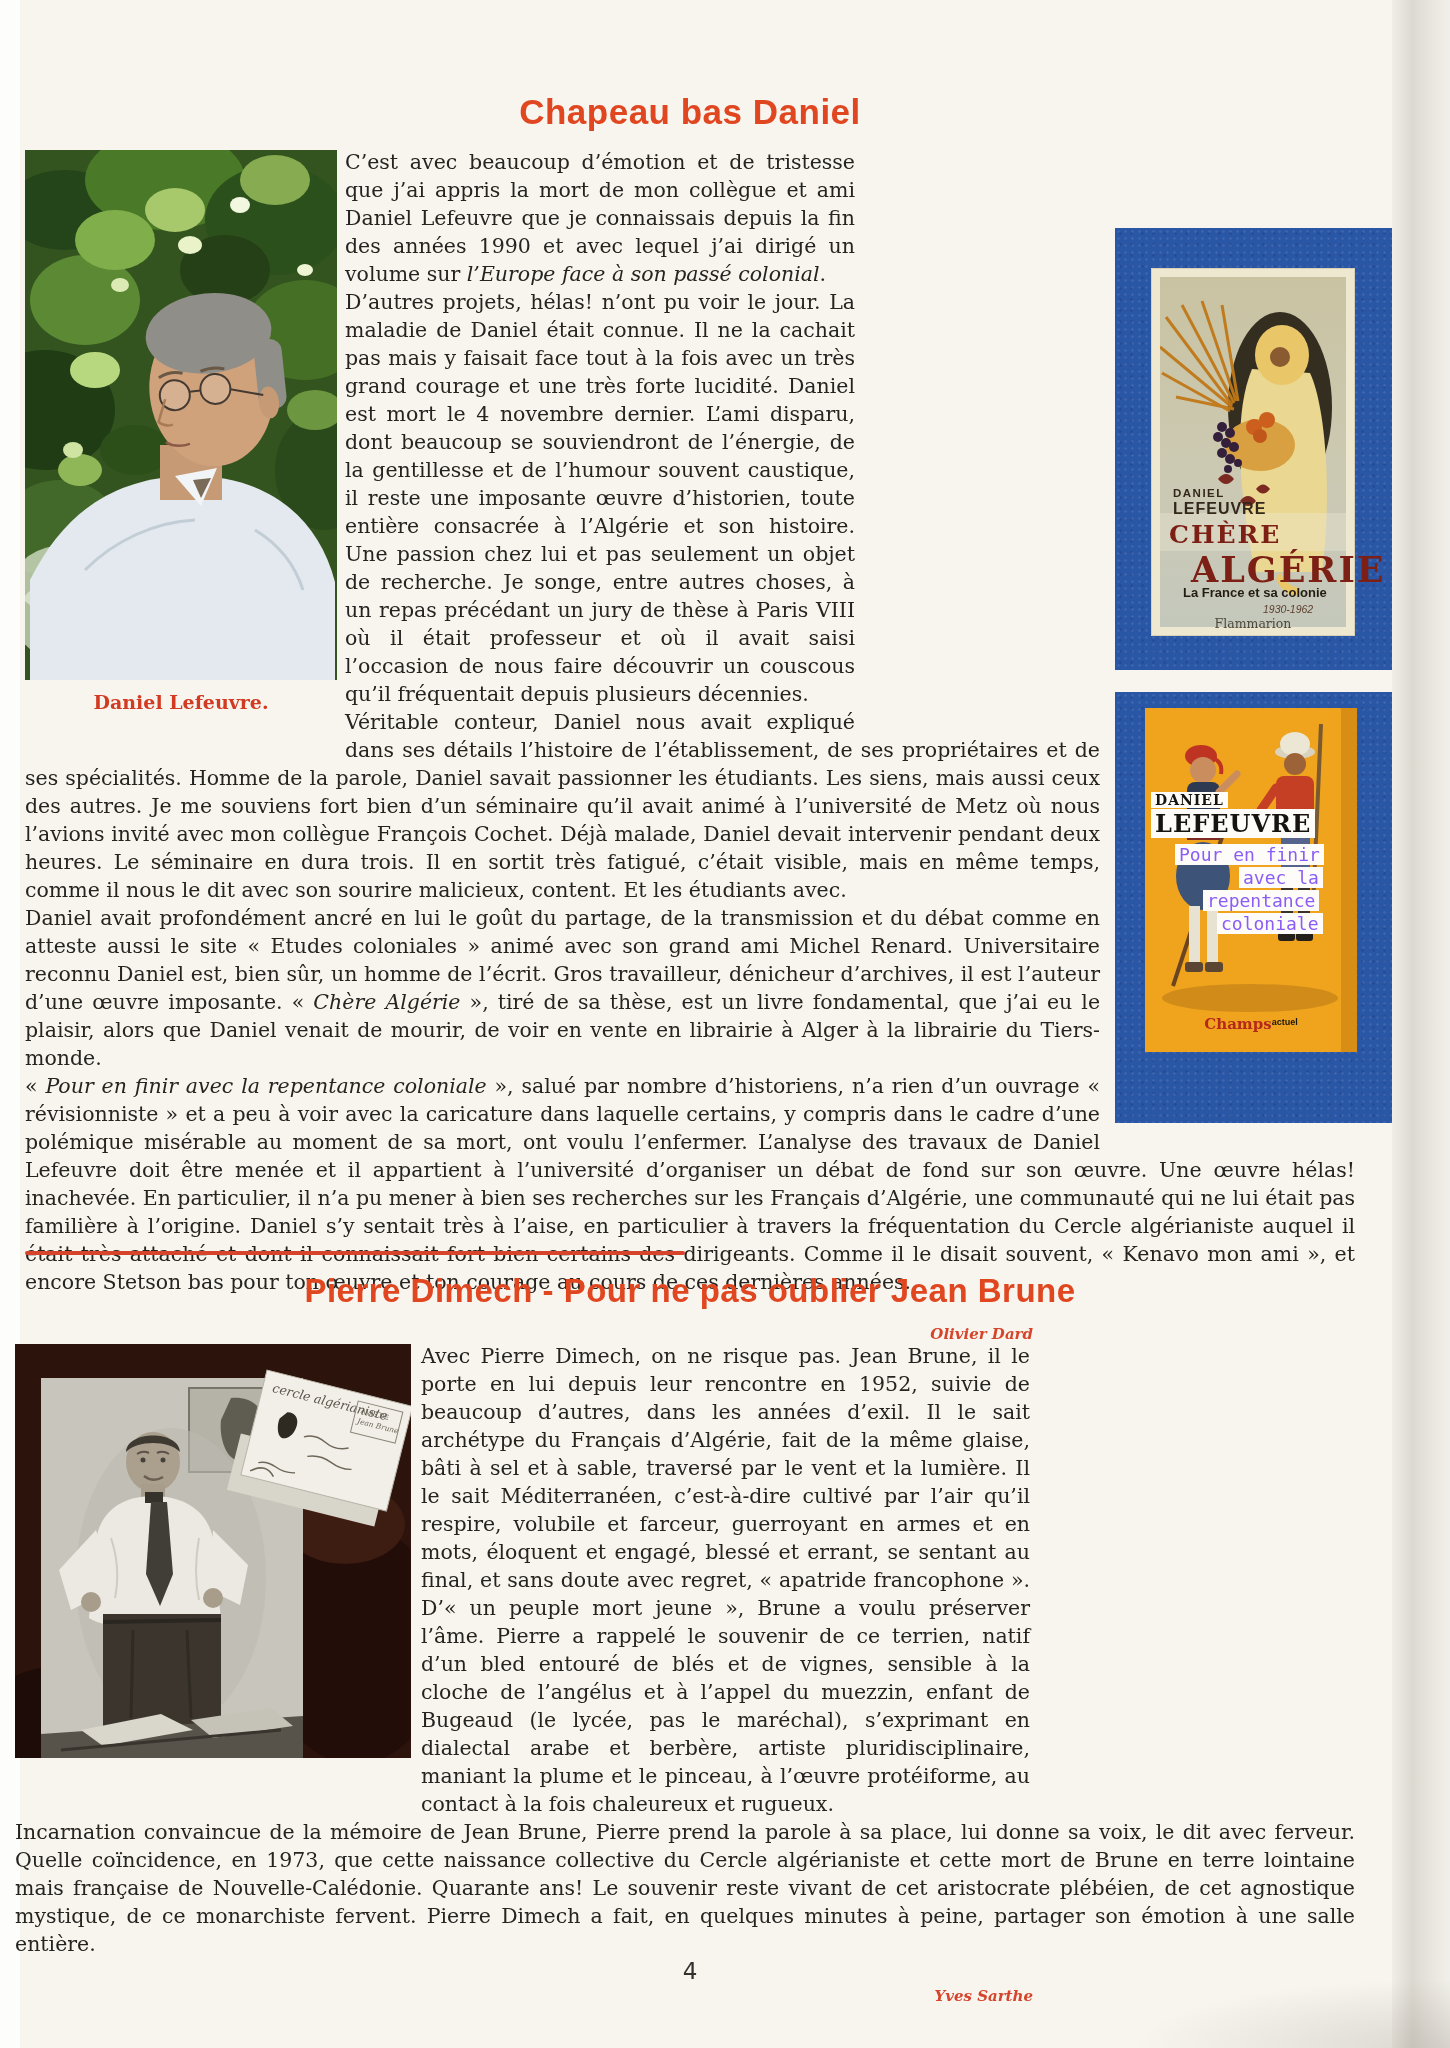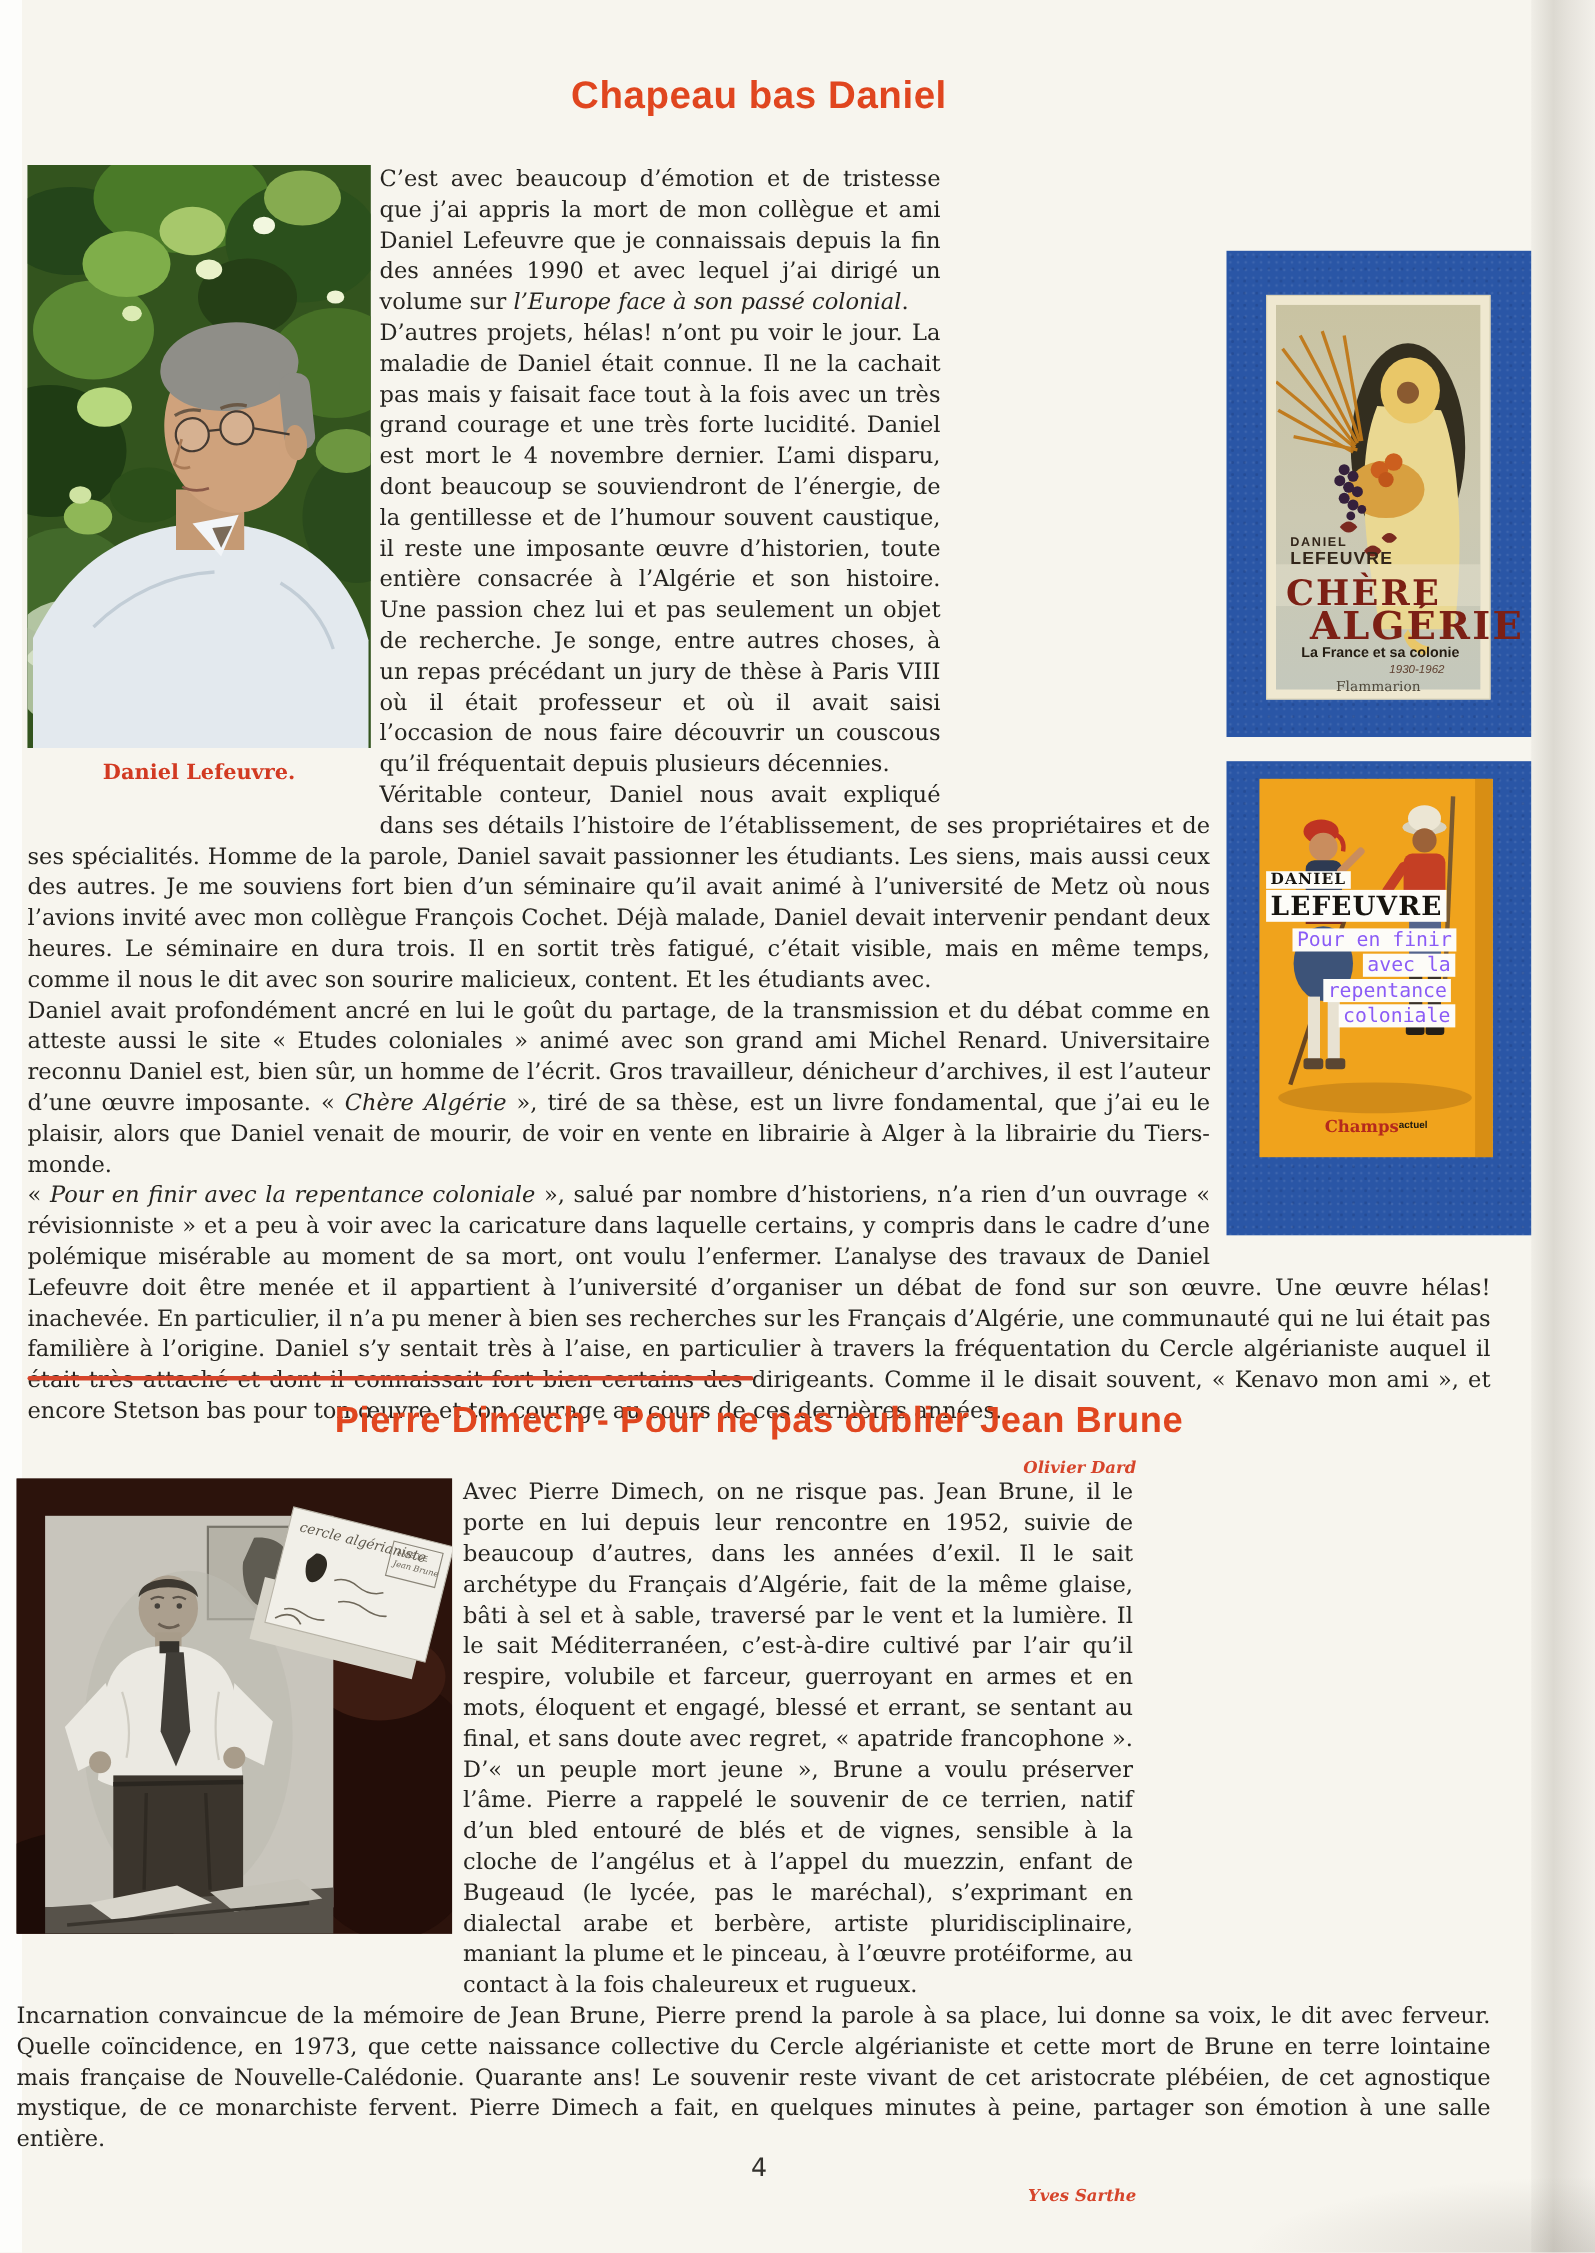--- a/index.html
+++ b/index.html
@@ -19,21 +19,21 @@
     border-bottom:3px solid #10276e;
     color:#fff;display:flex;align-items:flex-start;justify-content:center;
     font-family:"DejaVu Sans",sans-serif;font-weight:bold;font-style:italic;
     font-size:31px;letter-spacing:1px;line-height:40px;}
   .banner sup{font-size:18px;line-height:30px;}
 
   
   .sec-title{position:absolute;left:25px;width:1330px;text-align:center;z-index:4;
     color:#e0461f;font-family:"Liberation Sans","DejaVu Sans",sans-serif;
     font-weight:bold;font-size:35px;letter-spacing:.5px;}
-  #title1{top:67px;}
+  #title1{top:92px;}
   #title2{top:1272px;font-size:33px;}
 
   
   .article{position:absolute;text-align:justify;font-size:20.5px;line-height:28px;
     color:#262420;z-index:4;}
   .article p{margin:0;}
   .it{font-style:italic;}
   #a1{top:148px;left:25px;width:1330px;}
   #a1 .sp1{float:right;width:255px;height:1000px;}
   #a1 .sp2{float:right;width:245px;height:476px;margin-top:112px;}
@@ -71,21 +71,21 @@
 
   .book1{position:absolute;left:36px;top:40px;width:204px;height:368px;
     background:#efe8d0;box-shadow:0 0 0 1px #d9d2b6 inset;}
   .book1 .art{position:absolute;left:9px;top:9px;width:186px;height:350px;}
   .b1txt{position:absolute;z-index:2;}
   .b1-a1{left:22px;top:219px;font-family:"Liberation Sans",sans-serif;font-weight:bold;
     font-size:11.5px;letter-spacing:1.5px;color:#33261a;}
   .b1-a2{left:22px;top:232px;font-family:"Liberation Sans",sans-serif;font-weight:bold;
     font-size:16px;letter-spacing:1px;color:#33261a;}
   .b1-t1{left:18px;top:252px;font-family:"DejaVu Serif",serif;font-weight:bold;
-    font-size:32px;letter-spacing:2px;color:#7c2015;}
+    font-size:25px;letter-spacing:2px;color:#7c2015;}
   .b1-t2{left:40px;top:281px;font-family:"DejaVu Serif",serif;font-weight:bold;
     font-size:35px;letter-spacing:2px;color:#7c2015;}
   .b1-sub{left:32px;top:317px;font-family:"Liberation Sans",sans-serif;font-weight:bold;
     font-size:13px;color:#241c12;}
   .b1-yrs{left:112px;top:335px;font-size:10.5px;color:#5f4030;font-family:"Liberation Sans",sans-serif;font-style:italic;}
   .b1-pub{left:0;width:204px;top:348px;text-align:center;font-size:12.5px;
     color:#4e483a;font-family:"DejaVu Serif",serif;}
 
   .book2{position:absolute;left:30px;top:16px;width:212px;height:344px;
     background:#f0a31c;overflow:hidden;}

